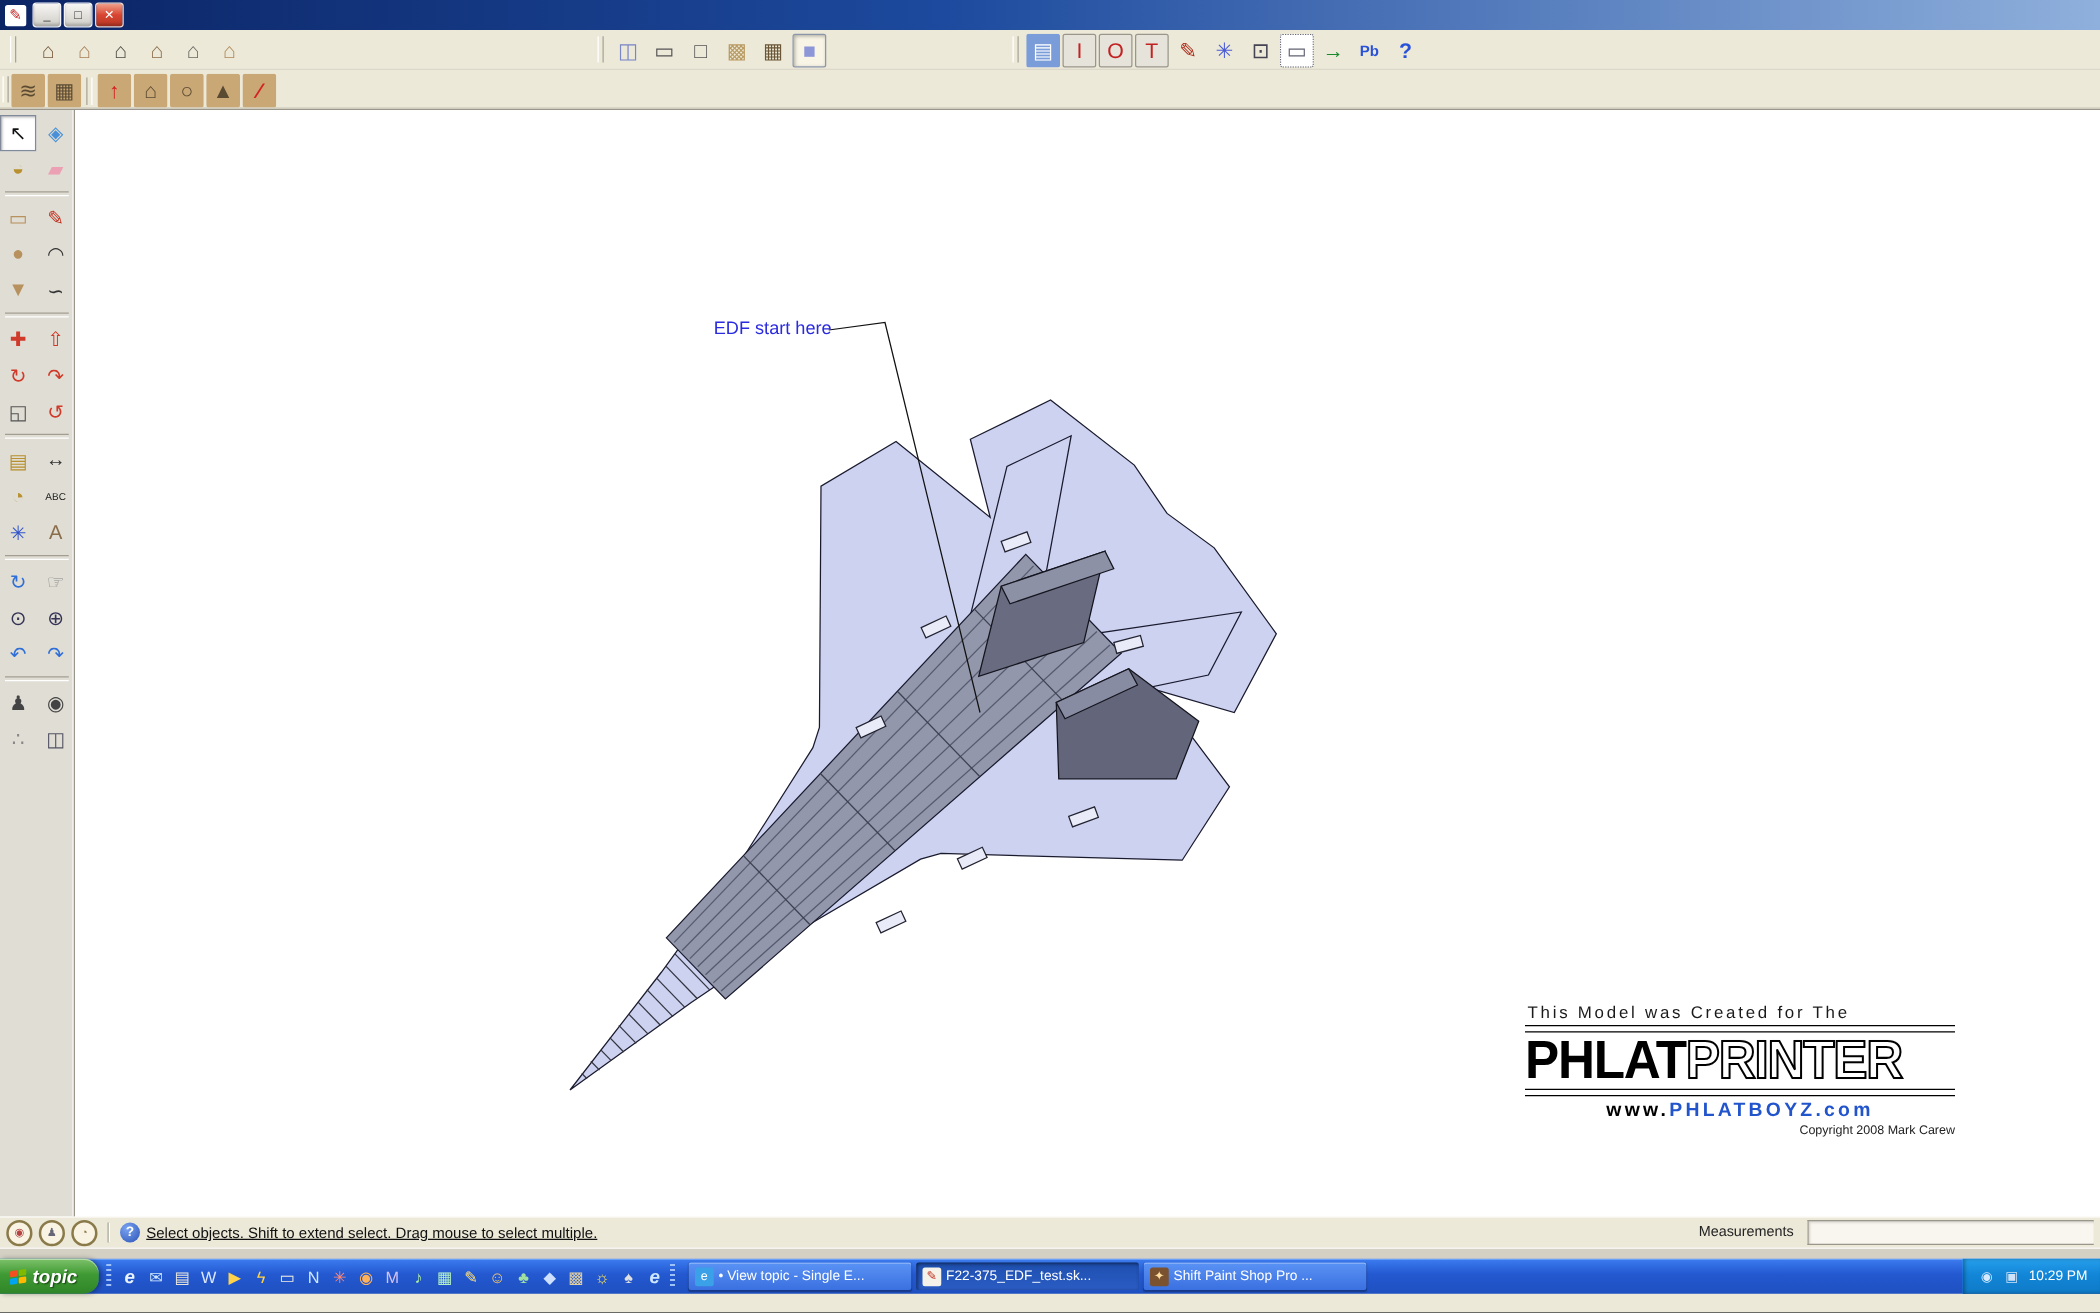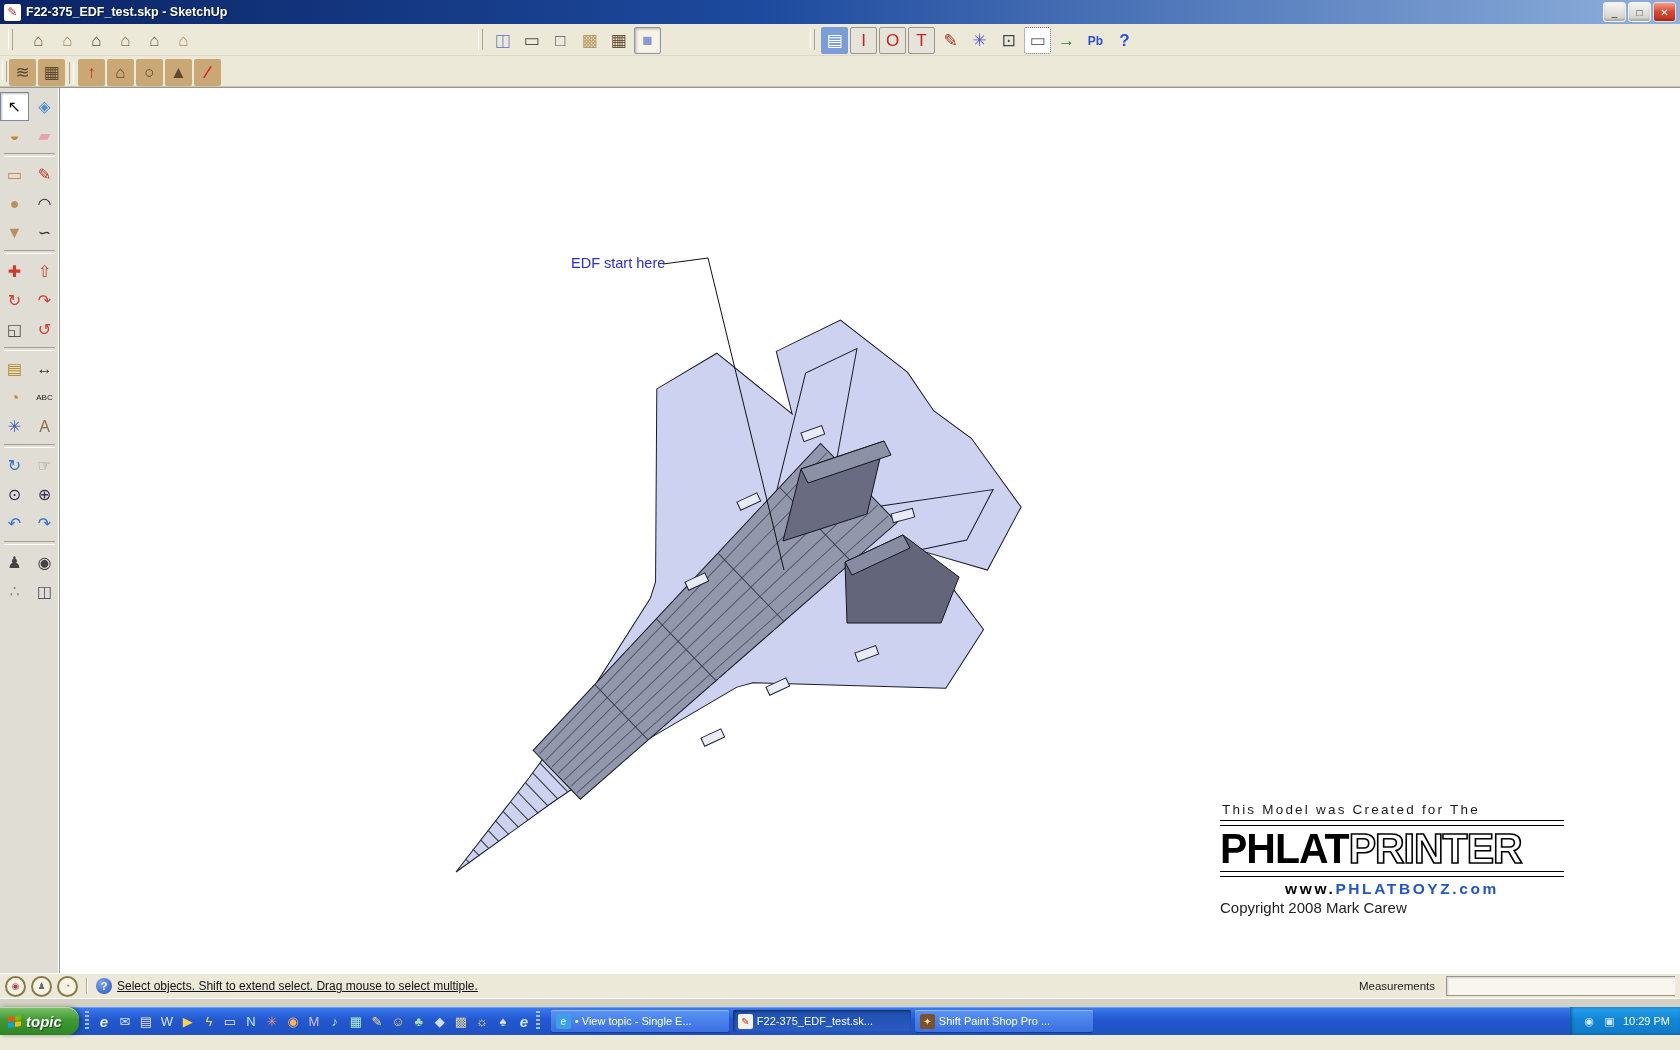--- a/index.html
+++ b/index.html
@@ -43,21 +43,21 @@
   .annotation{position:absolute;left:511px;top:167px;font-size:14.5px;color:#2a2ae0;}
   
   .logo{position:absolute;right:116px;top:714px;width:344px;color:#000;}
   .logo .l1{font-size:13.5px;letter-spacing:2.2px;color:#1a1a1a;padding-left:2px;}
   .rule{height:4px;border-top:1px solid #000;border-bottom:1px solid #000;margin:3px 0 1px 0;}
   .brand{font-weight:900;font-size:41px;line-height:1.0;letter-spacing:-1px;white-space:nowrap;transform:scaleY(1.05);transform-origin:left top;}
   .brand .solid{color:#000;}
   .brand .outline{color:#fff;-webkit-text-stroke:1.6px #000;text-shadow:0 0 1px #000;}
   .logo .url{font-size:15.5px;font-weight:bold;letter-spacing:2.6px;text-align:center;margin-top:3px;}
   .logo .url .blue{color:#2255cc;}
-  .logo .copy{font-size:15px;text-align:left;color:#222;margin-top:1px;}
+  .logo .copy{font-size:10px;text-align:right;color:#222;margin-top:1px;}
   
   .statusbar{height:24px;background:#ece9d8;border-top:1px solid #fff;display:flex;align-items:center;padding:0 5px;gap:5px;}
   .scirc{width:17px;height:17px;border-radius:50%;border:2px solid #8a7a4a;background:#f8f3e2;
     display:flex;align-items:center;justify-content:center;font-size:9px;}
   .vsep{width:1px;height:16px;background:#aaa698;border-right:1px solid #fff;margin:0 3px;}
   .helpico{width:16px;height:16px;border-radius:50%;background:radial-gradient(circle at 35% 30%,#7aa4f0,#2a52b8);
     color:#fff;font-weight:bold;font-size:11px;display:flex;align-items:center;justify-content:center;}
   .smsg{font-size:12px;color:#111;text-decoration:underline;}
   .mlabel{margin-left:auto;font-size:11.5px;color:#222;padding-right:6px;}
   .mbox{width:228px;height:18px;background:#f8f6ee;border:1px solid #9a968c;border-right:none;box-shadow:inset 1px 1px 2px rgba(0,0,0,.15);}
@@ -84,21 +84,20 @@
     background:linear-gradient(#27a0ec,#1286d8 45%,#0f7ac6);box-shadow:inset 2px 0 3px rgba(0,0,0,.3);}
   .trayico{width:15px;height:15px;display:flex;align-items:center;justify-content:center;font-size:11px;}
 </style>
 </head>
 <body>
 
 <div class="screen">
 
   <div class="titlebar">
     <span class="appico">✎</span>
-    <span class="title">F22-375_EDF_test.skp - SketchUp</span>
     <span class="winbtns">
       <span class="wb">_</span>
       <span class="wb">□</span>
       <span class="wb close">✕</span>
     </span>
   </div>
 
 
   <div class="tbrow tbrow1">
     <span class="grip" style="left:8px"></span>

